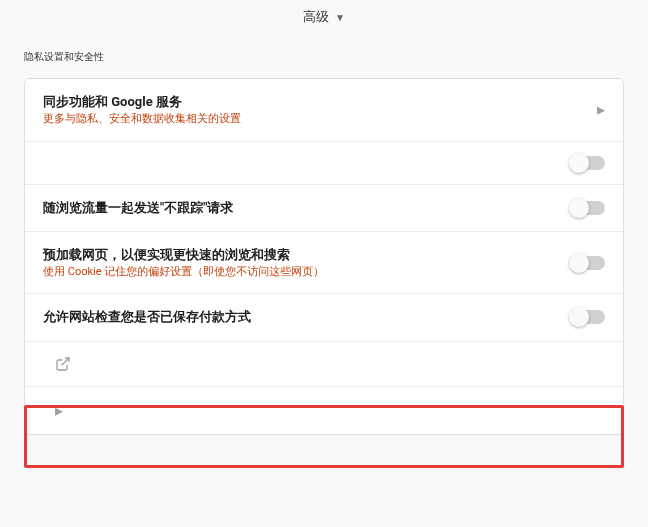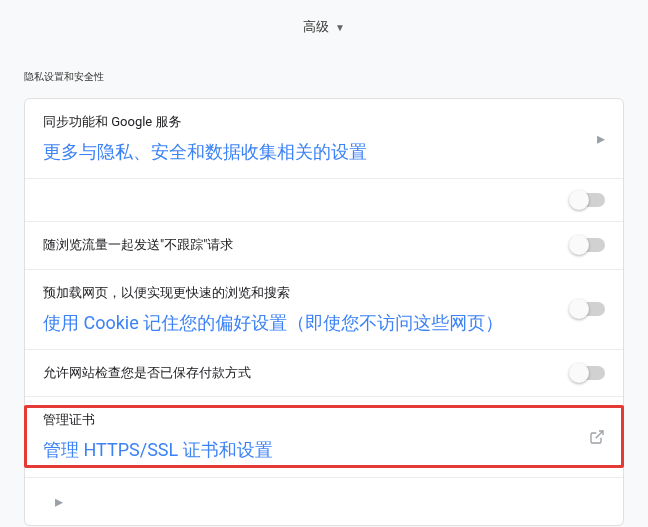--- a/index.html
+++ b/index.html
@@ -5,21 +5,21 @@
     * { margin: 0; padding: 0; box-sizing: border-box; }
     body {
       font-family: -apple-system, BlinkMacSystemFont, "Segoe UI", Roboto, "PingFang SC", "Microsoft YaHei", sans-serif;
       background: #f8f9fa;
       width: 648px;
       height: 527px;
       overflow: hidden;
     }
     .advanced-header {
       text-align: center;
-      padding: 18px 0;
+      padding: 8px 0;
       font-size: 13px;
       color: #333;
       cursor: pointer;
       display: flex;
       align-items: center;
       justify-content: center;
       gap: 6px;
     }
     .caret-down { font-size: 10px; color: #666; }
     .section-title {
@@ -40,25 +40,26 @@
       cursor: pointer;
       display: flex;
       align-items: center;
     }
     .row:not(:last-child) { border-bottom: 1px solid #ececec; }
     .row-content { flex: 1; }
     .row-title {
       font-size: 13px;
       color: #202124;
       line-height: 1.4;
+      font-weight: bold;
     }
     .row-subtitle {
-      font-size: 18px;
-      color: #3b82f6;
-      margin-top: 8px;
+      font-size: 11px;
+      color: #c2410c;
+      margin-top: 0;
       line-height: 1.4;
     }
     .row-action {
       flex-shrink: 0;
       margin-left: 12px;
       display: flex;
       align-items: center;
     }
     .arrow-right {
       font-size: 16px;
@@ -158,24 +159,20 @@
       <div class="row-title">允许网站检查您是否已保存付款方式</div>
     </div>
     <div class="row-action">
       <div class="toggle">
           <div class="toggle-knob"></div>
         </div>
     </div>
   </div>
 
   <div class="row">
-    <div class="row-content">
-      <div class="row-title">管理证书</div>
-      <div class="row-subtitle">管理 HTTPS/SSL 证书和设置</div>
-    </div>
     <div class="row-action">
       <svg class="external-icon" viewBox="0 0 24 24" fill="none" stroke="currentColor" stroke-width="2">
         <path d="M18 13v6a2 2 0 0 1-2 2H5a2 2 0 0 1-2-2V8a2 2 0 0 1 2-2h6"></path>
         <polyline points="15 3 21 3 21 9"></polyline>
         <line x1="10" y1="14" x2="21" y2="3"></line>
       </svg>
     </div>
   </div>
 
   <div class="row">

